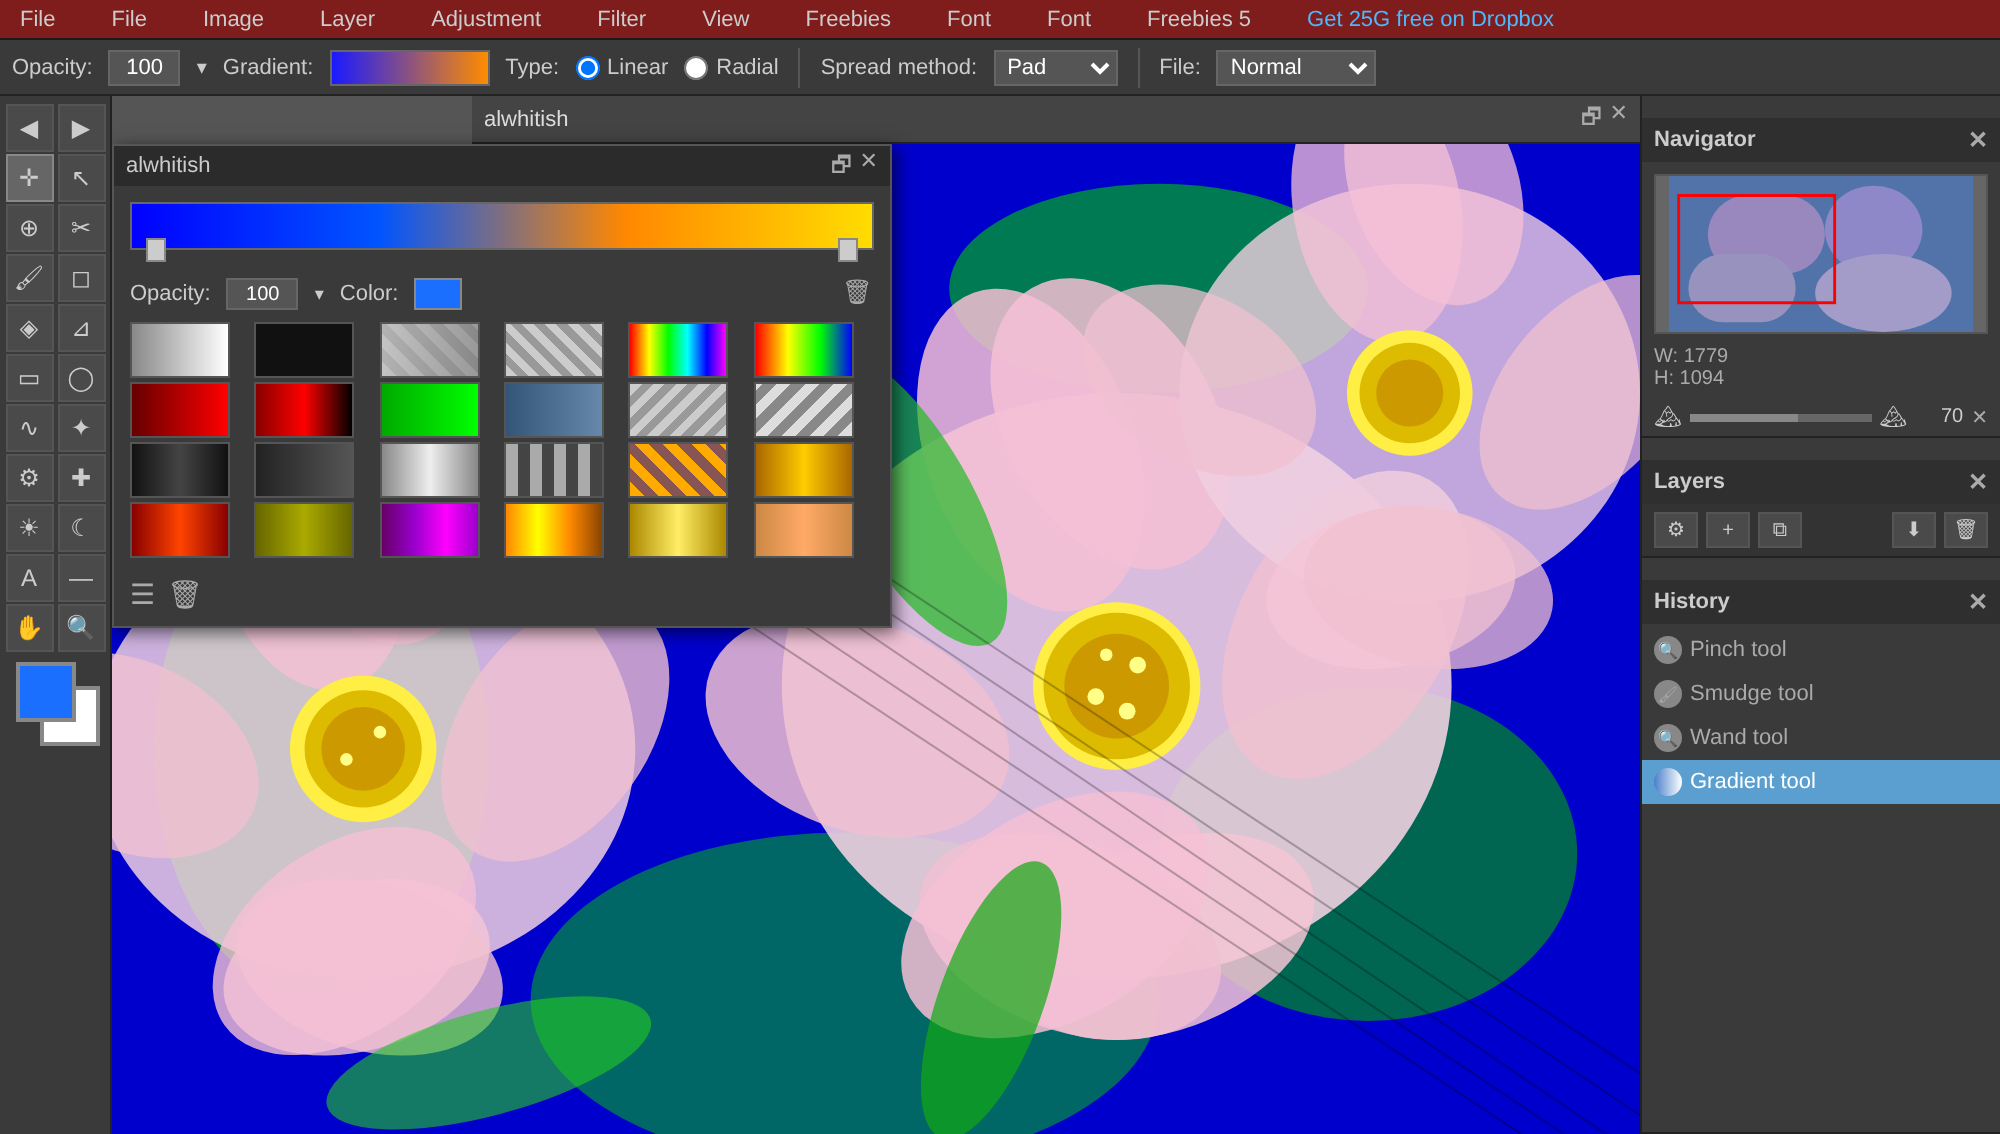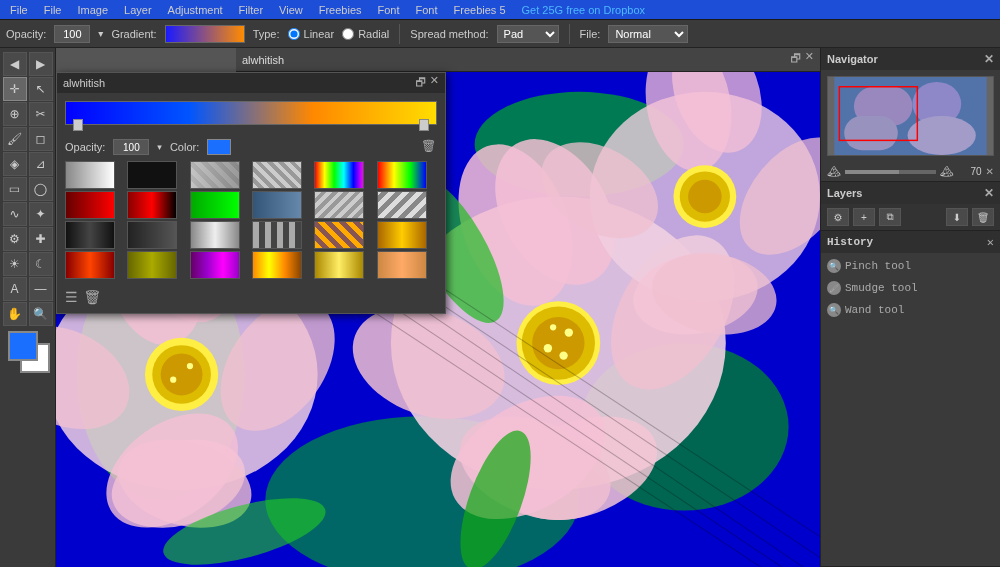--- a/index.html
+++ b/index.html
@@ -1,25 +1,25 @@
 <!DOCTYPE html>
 <html><head>
   <meta charset="utf-8">
   <style>
     * { margin: 0; padding: 0; box-sizing: border-box; }
     body { width: 1000px; height: 567px; overflow: hidden; background: #3c3c3c; font-family: Arial, sans-serif; font-size: 11px; color: #ddd; }
 
     
     #menu-bar {
       height: 20px;
-      background: #1d4ed8;
+      background: #7f1d1d;
       display: flex;
       align-items: center;
       padding: 0 4px;
-      gap: 4px;
+      gap: 16px;
       border-bottom: 1px solid #1a1a1a;
     }
     .menu-item {
       padding: 2px 6px;
       cursor: pointer;
       color: #ccc;
       font-size: 11px;
     }
     .menu-freebies { color: #ccc; }
     .menu-dropbox { color: #4db8ff; }
@@ -269,20 +269,21 @@
     #right-panel {
       width: 180px;
       background: #3a3a3a;
       border-left: 1px solid #222;
       display: flex;
       flex-direction: column;
     }
 
     .panel-section {
       border-bottom: 1px solid #222;
+      margin-top: 11px;
     }
     .panel-header {
       height: 22px;
       background: #2f2f2f;
       display: flex;
       align-items: center;
       justify-content: space-between;
       padding: 0 6px;
       font-size: 11px;
       color: #ccc;
@@ -381,21 +382,20 @@
       font-size: 10px;
       color: #ccc;
     }
 
     
     #history-section {
       flex: 1;
       overflow: hidden;
       display: flex;
       flex-direction: column;
-      font-family: Liberation Mono, monospace;
     }
     .history-list {
       flex: 1;
       overflow-y: auto;
       padding: 2px 0;
     }
     .history-item {
       display: flex;
       align-items: center;
       height: 22px;
@@ -729,20 +729,24 @@
         <svg width="100%" height="100%" viewBox="0 0 156 80" xmlns="http://www.w3.org/2000/svg">
           <rect width="156" height="80" fill="#6688aa"></rect>
           <rect x="20" y="10" width="60" height="40" fill="#ddaacc" rx="20" ry="20"></rect>
           <rect x="80" y="5" width="50" height="45" fill="#ccaadd" rx="25" ry="25"></rect>
           <rect x="10" y="40" width="55" height="35" fill="#ddbbcc" rx="18" ry="18"></rect>
           <ellipse cx="110" cy="60" rx="35" ry="20" fill="#eeccdd"></ellipse>
           <rect x="0" y="0" width="156" height="80" fill="#3355aa" opacity="0.4"></rect>
           <rect x="5" y="10" width="80" height="55" fill="none" stroke="red" stroke-width="1.5"></rect>
         </svg>
       </div>
+      <div class="nav-size">
+        <div>W: 1779</div>
+        <div>H: 1094</div>
+      </div>
       <div class="navigator-zoom">
         <span class="zoom-minus">🏔</span>
         <div class="zoom-slider">
           <div class="zoom-track"></div>
         </div>
         <span class="zoom-plus">🏔</span>
         <span class="zoom-value">70</span>
         <span class="zoom-x">✕</span>
       </div>
     </div>
@@ -773,17 +777,21 @@
           <span>Pinch tool</span>
         </div>
         <div class="history-item">
           <div class="history-icon" style="background:#888;">🖌</div>
           <span>Smudge tool</span>
         </div>
         <div class="history-item">
           <div class="history-icon" style="background:#888;">🔍</div>
           <span>Wand tool</span>
         </div>
+        <div class="history-item active">
+          <div class="history-icon gradient"></div>
+          <span>Gradient tool</span>
+        </div>
       </div>
     </div>
 
   </div>
 </div>
 
 </body></html>

